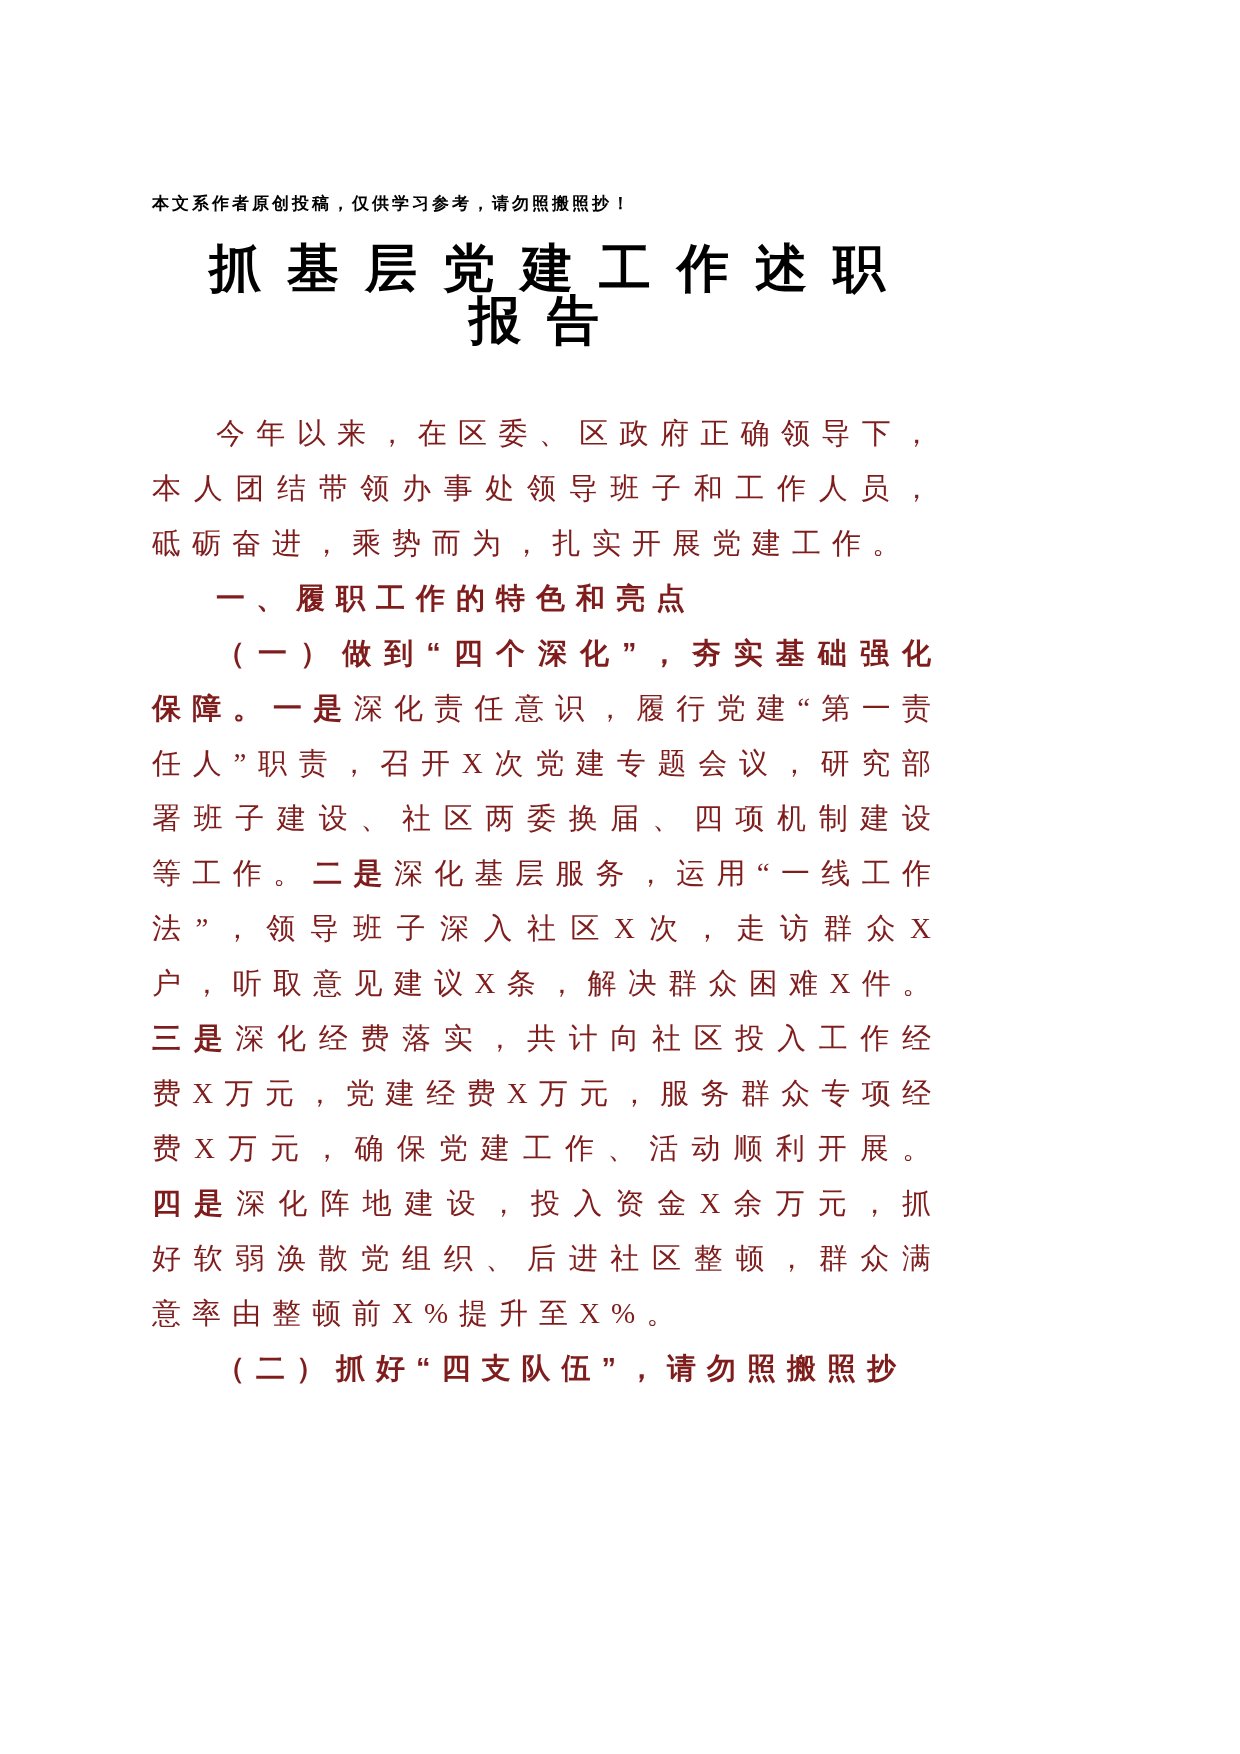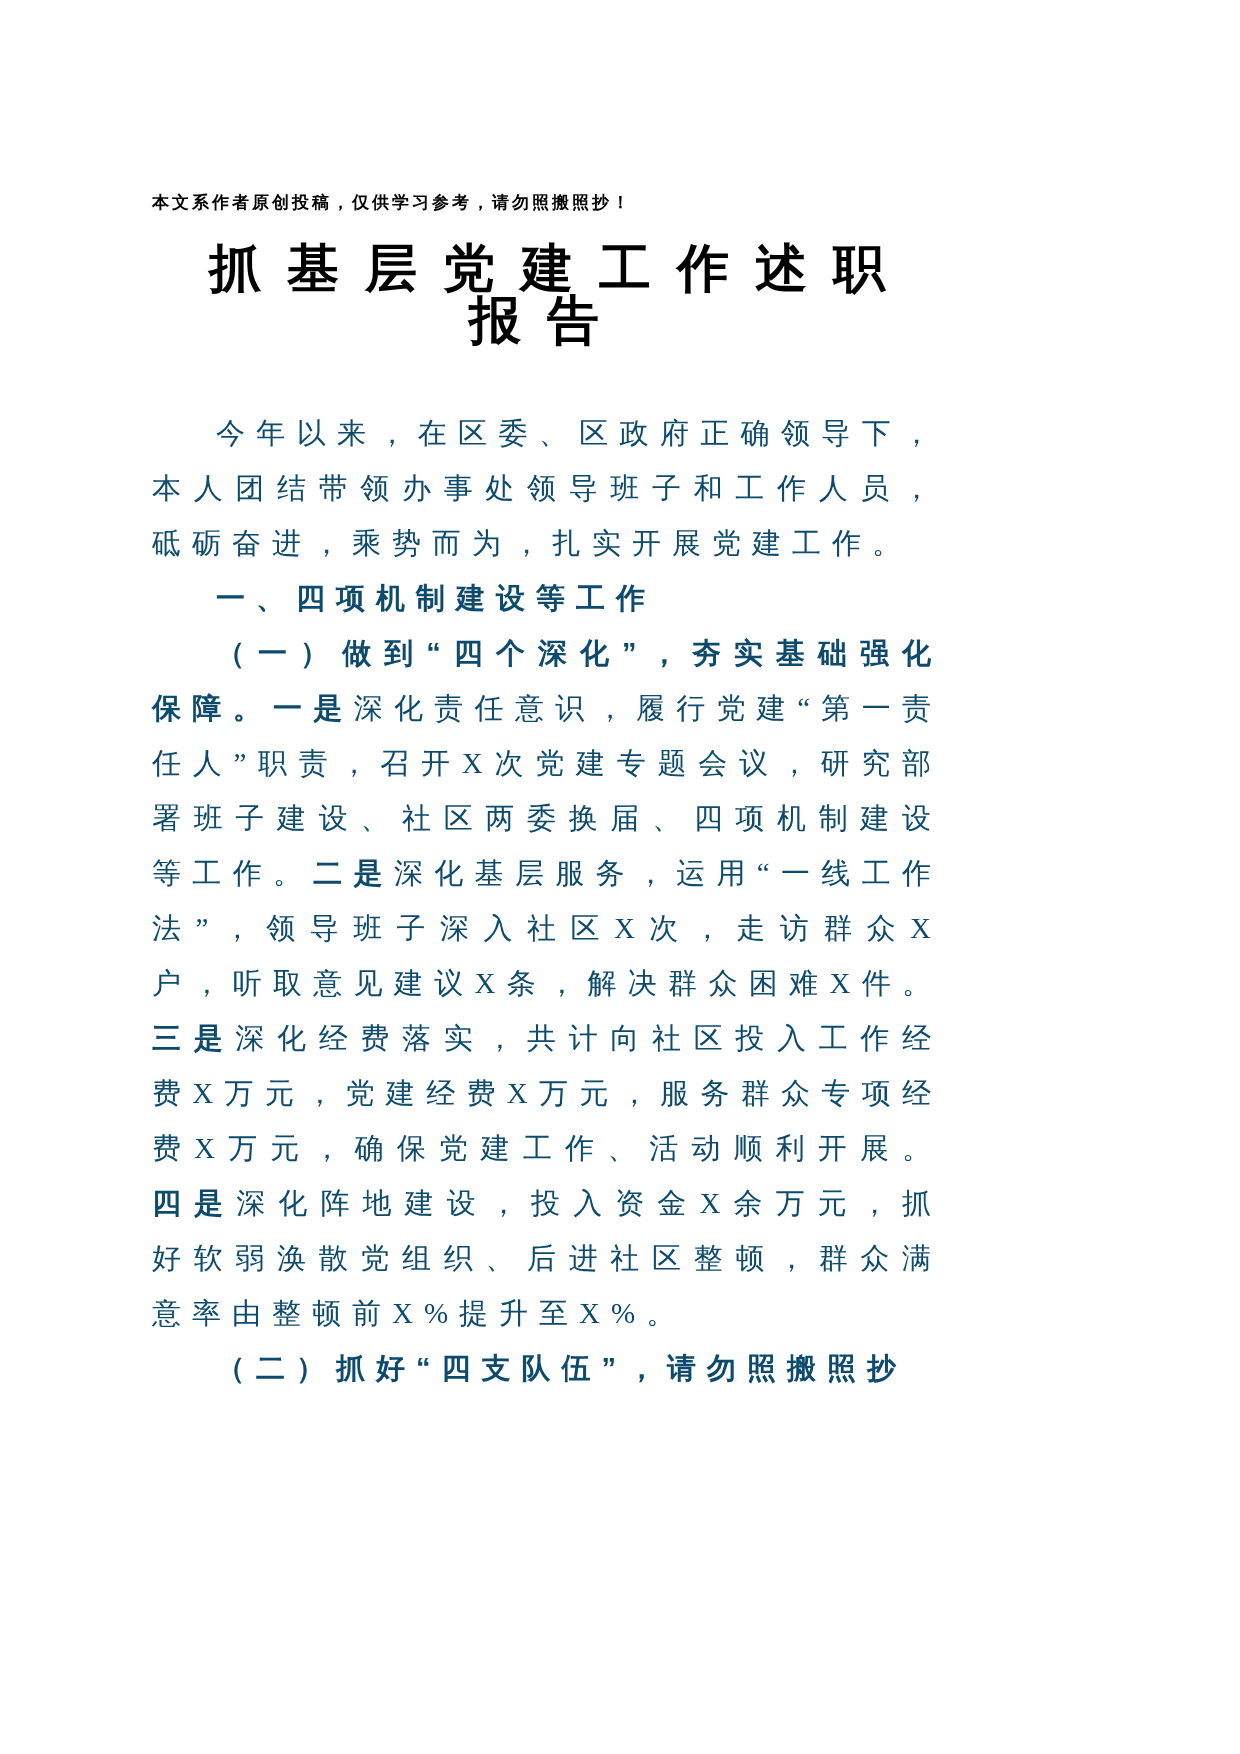--- a/index.html
+++ b/index.html
@@ -14,21 +14,21 @@
     margin: 0 auto;
     background: #ffffff;
     box-sizing: border-box;
     padding: 192px 298px 40px 152px;
     overflow: hidden;
     color: #000000;
     font-family: "Liberation Serif", serif;
   }
   .disclaimer {
     margin: 0 0 26px 0;
-    font-family: Liberation Mono, monospace;
+    font-family: Liberation Sans, sans-serif;
     font-weight: bold;
     font-size: 17px;
     letter-spacing: 3px;
     line-height: 24px;
     color: #000000;
   }
   .title {
     margin: 0 0 60px 0;
     text-align: center;
     font-family: "Liberation Sans", sans-serif;
@@ -39,21 +39,21 @@
     line-height: 52px;
     color: #000000;
   }
   .doc-body .para {
     margin: 0;
     font-size: 29px;
     line-height: 55px;
     letter-spacing: 11px;
     text-align: justify;
     text-indent: 64px;
-    color: #0c4a6e;
+    color: #7f1d1d;
     font-family: "Liberation Serif", serif;
   }
   .doc-body .para .run {
     font-weight: normal;
   }
   .doc-body .para .run.bold {
     font-weight: bold;
     font-family: "Liberation Sans", sans-serif;
   }
   .doc-body .para.heading .run {
@@ -62,17 +62,17 @@
   }
 </style>
 </head>
 <body>
 
 <div class="page">
   <p class="disclaimer">本文系作者原创投稿，仅供学习参考，请勿照搬照抄！</p>
   <h1 class="title">抓基层党建工作述职报告</h1>
   <div class="doc-body" id="doc-body">
       <p class="para"><span class="run">今年以来，在区委、区政府正确领导下，本人团结带领办事处领导班子和工作人员，砥砺奋进，乘势而为，扎实开展党建工作。</span></p>
-      <p class="para heading"><span class="run bold">一、四项机制建设等工作</span></p>
+      <p class="para heading"><span class="run bold">一、履职工作的特色和亮点</span></p>
       <p class="para"><span class="run bold">（一）做到“四个深化”，夯实基础强化保障。</span><span class="run bold">一是</span><span class="run">深化责任意识，履行党建“第一责任人”职责，召开X次党建专题会议，研究部署班子建设、社区两委换届、四项机制建设等工作。</span><span class="run bold">二是</span><span class="run">深化基层服务，运用“一线工作法”，领导班子深入社区X次，走访群众X户，听取意见建议X条，解决群众困难X件。</span><span class="run bold">三是</span><span class="run">深化经费落实，共计向社区投入工作经费X万元，党建经费X万元，服务群众专项经费X万元，确保党建工作、活动顺利开展。</span><span class="run bold">四是</span><span class="run">深化阵地建设，投入资金X余万元，抓好软弱涣散党组织、后进社区整顿，群众满意率由整顿前X%提升至X%。</span></p>
       <p class="para"><span class="run bold">（二）抓好“四支队伍”，请勿照搬照抄</span></p>
     </div>
 </div>
 
 </body></html>

